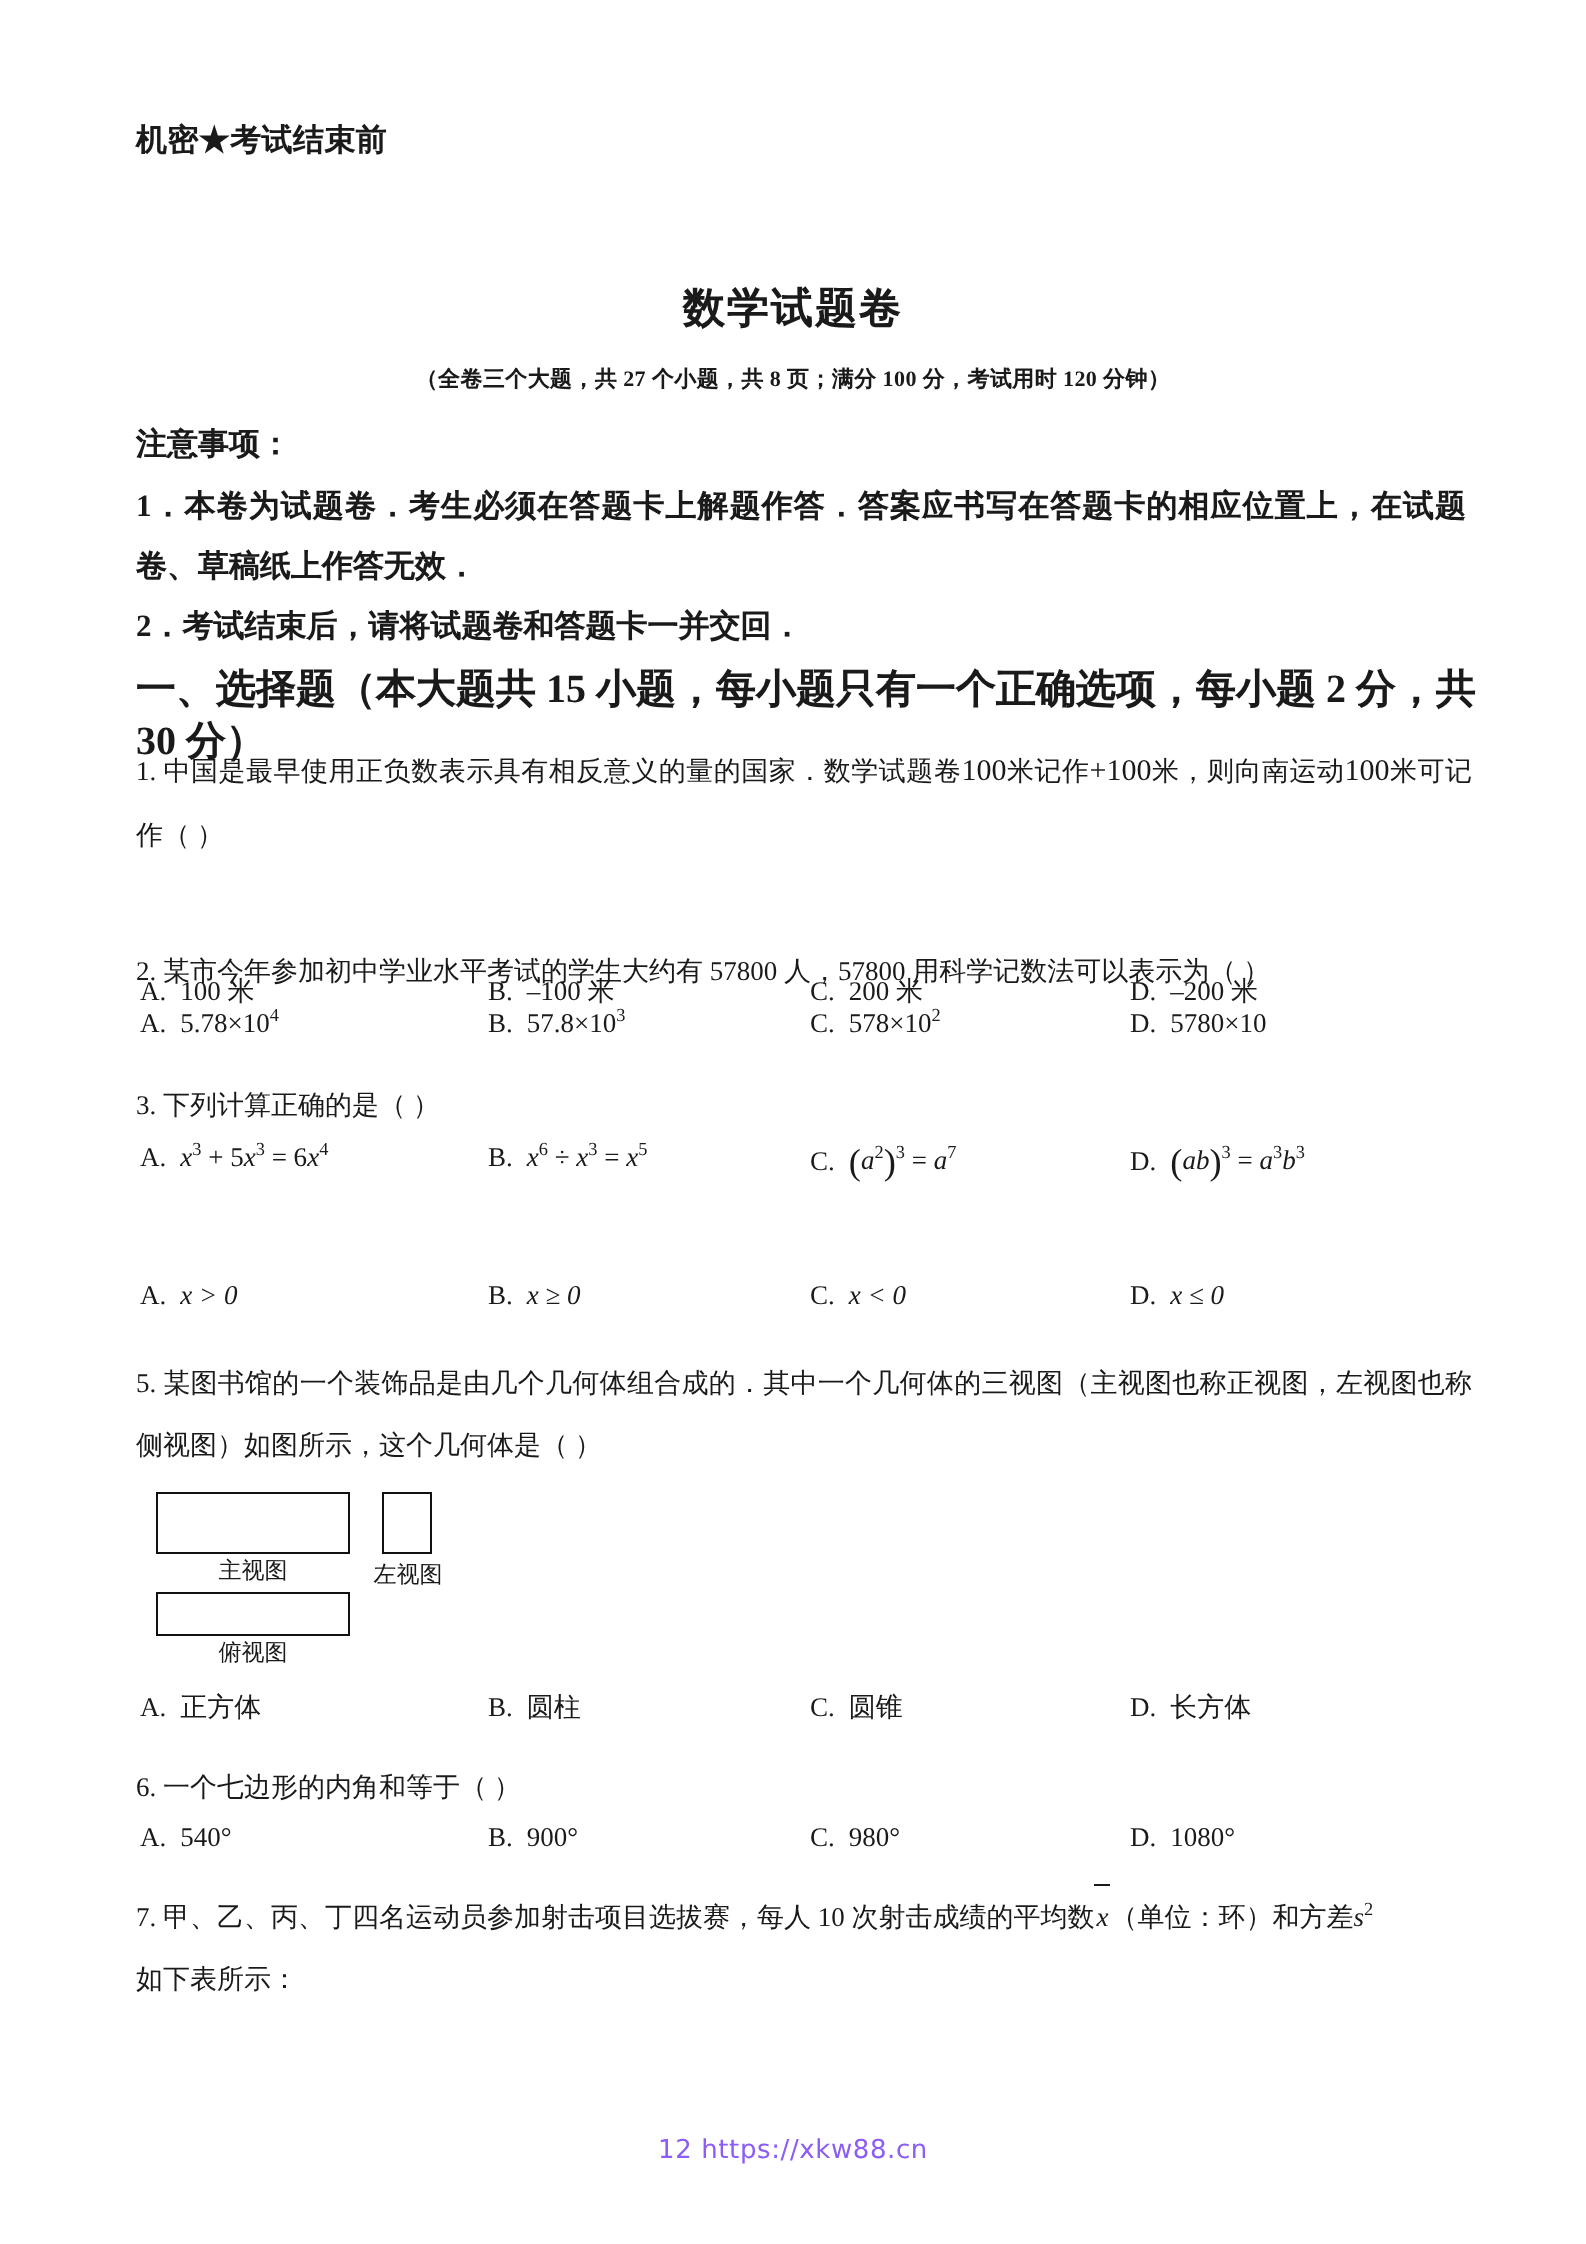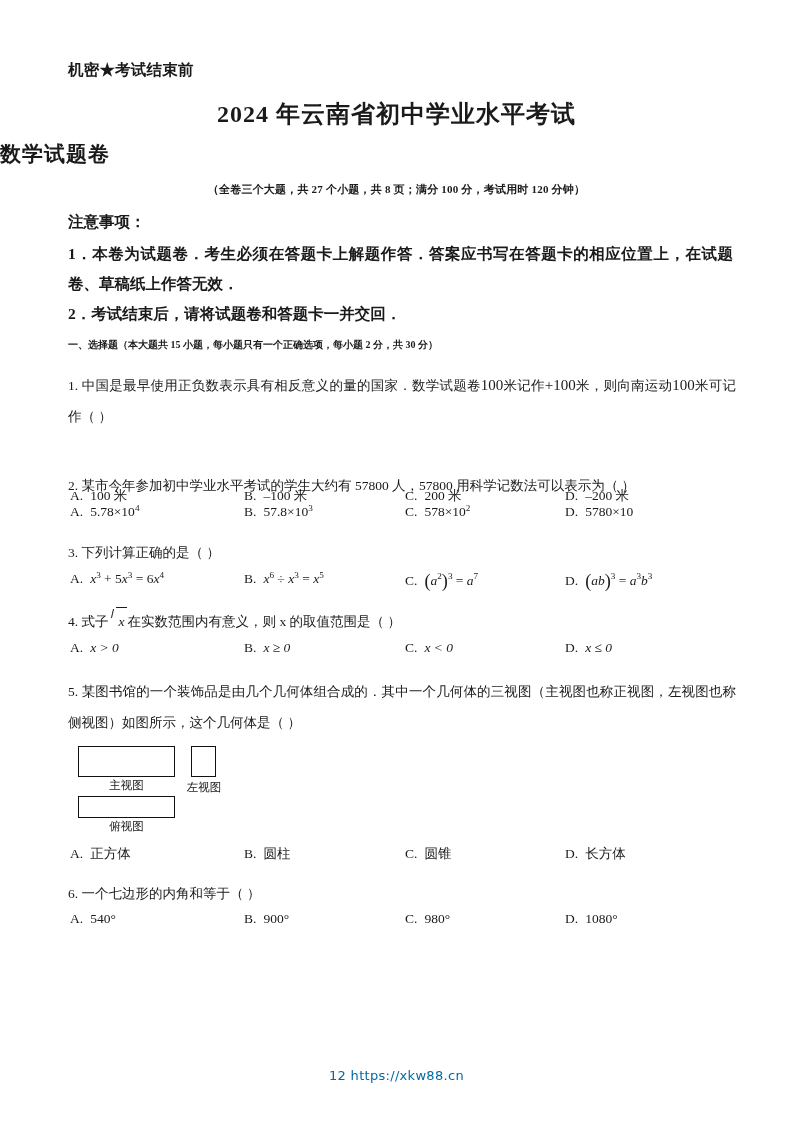--- a/index.html
+++ b/index.html
@@ -38,20 +38,21 @@
     top: 98px;
     text-align: center;
     font-size: 24px;
     font-weight: bold;
     letter-spacing: 1px;
   }
   .title-sub {
     position: absolute;
     left: 0; right: 0;
     top: 140px;
+    text-align: center;
     font-size: 21px;
     font-weight: bold;
     letter-spacing: 1px;
   }
   .exam-meta {
     position: absolute;
     left: 0; right: 0;
     top: 182px;
     text-align: center;
     font-size: 11px;
@@ -77,21 +78,21 @@
     line-height: 30px;
     text-align: justify;
   }
   .notice-block p { margin: 0; }
 
   .section-head {
     position: absolute;
     left: 68px;
     top: 332px;
     width: 680px;
-    font-size: 10px;
+    font-size: 20px;
     font-weight: bold;
     line-height: 26px;
   }
 
   
   .q {
     position: absolute;
     left: 68px;
     width: 668px;
     font-size: 13.5px;
@@ -191,32 +192,31 @@
   .side-lbl  { left: 113px; top: 38px; width: 46px; }
   .top-lbl   { left: 10px;  top: 77px; width: 97px; }
 
   
   .footer {
     position: absolute;
     left: 0; right: 0;
     top: 1068px;
     text-align: center;
     font-size: 13px;
-    color: #0369a1;
+    color: #8b5cf6;
     font-family: "DejaVu Sans", "Liberation Sans", sans-serif;
     letter-spacing: 0.3px;
   }
 </style>
 </head>
 <body>
 
 <div class="page">
 
   <div class="secret-line">机密★考试结束前</div>
-  <div class="title-main">2024 年云南省初中学业水平考试</div>
   <div class="title-sub">数学试题卷</div>
   <div class="exam-meta">（全卷三个大题，共 27 个小题，共 8 页；满分 100 分，考试用时 120 分钟）</div>
 
   <div class="notice-title">注意事项：</div>
   <div class="notice-block">
     <p>1．本卷为试题卷．考生必须在答题卡上解题作答．答案应书写在答题卡的相应位置上，在试题卷、草稿纸上作答无效．</p>
     <p>2．考试结束后，请将试题卷和答题卡一并交回．</p>
   </div>
 
   <div class="section-head">一、选择题（本大题共 15 小题，每小题只有一个正确选项，每小题 2 分，共 30 分）</div>
@@ -247,24 +247,20 @@
     <p class="q-stem"><span>3.</span>
       <span>下列计算正确的是（      ）</span></p>
   </div>
   <div class="opts" style="top:571px;">
     <span class="opt opt-a"><span class="opt-lbl">A.</span><span class="ital">x</span><sup>3</sup> + 5<span class="ital">x</span><sup>3</sup> = 6<span class="ital">x</span><sup>4</sup></span>
     <span class="opt opt-b"><span class="opt-lbl">B.</span><span class="ital">x</span><sup>6</sup> ÷ <span class="ital">x</span><sup>3</sup> = <span class="ital">x</span><sup>5</sup></span>
     <span class="opt opt-c"><span class="opt-lbl">C.</span><span class="paren-big">(</span><span class="ital">a</span><sup>2</sup><span class="paren-big">)</span><sup>3</sup> = <span class="ital">a</span><sup>7</sup></span>
     <span class="opt opt-d"><span class="opt-lbl">D.</span><span class="paren-big">(</span><span class="ital">ab</span><span class="paren-big">)</span><sup>3</sup> = <span class="ital">a</span><sup>3</sup><span class="ital">b</span><sup>3</sup></span>
   </div>
 
-  <div class="q" style="top:606px;">
-    <p class="q-stem"><span>4.</span>
-      <span>式子</span><span class="sqrt"><span class="ital">x</span></span><span>在实数范围内有意义，则 x 的取值范围是（      ）</span></p>
-  </div>
   <div class="opts" style="top:640px;">
     <span class="opt opt-a"><span class="opt-lbl">A.</span><span class="ital">x &gt; 0</span></span>
     <span class="opt opt-b"><span class="opt-lbl">B.</span><span class="ital">x ≥ 0</span></span>
     <span class="opt opt-c"><span class="opt-lbl">C.</span><span class="ital">x &lt; 0</span></span>
     <span class="opt opt-d"><span class="opt-lbl">D.</span><span class="ital">x ≤ 0</span></span>
   </div>
 
   <div class="q" style="top:676px;">
     <p class="q-stem"><span>5.</span>
       <span>某图书馆的一个装饰品是由几个几何体组合成的．其中一个几何体的三视图（主视图也称正视图，左视图也称侧视图）如图所示，这个几何体是（      ）</span></p>
@@ -290,16 +286,21 @@
     <p class="q-stem"><span>6.</span>
       <span>一个七边形的内角和等于（      ）</span></p>
   </div>
   <div class="opts" style="top:911px;">
     <span class="opt opt-a"><span class="opt-lbl">A.</span><span>540°</span></span>
     <span class="opt opt-b"><span class="opt-lbl">B.</span><span>900°</span></span>
     <span class="opt opt-c"><span class="opt-lbl">C.</span><span>980°</span></span>
     <span class="opt opt-d"><span class="opt-lbl">D.</span><span>1080°</span></span>
   </div>
 
+  <div class="q" style="top:943px;">
+    <p class="q-stem"><span>7.</span>
+      <span>甲、乙、丙、丁四名运动员参加射击项目选拔赛，每人 10 次射击成绩的平均数</span><span class="ovl">x</span><span>（单位：环）和方差</span><span class="ital">s</span><sup>2</sup></p>
+    <p class="q-stem">如下表所示：</p>
+  </div>
 
   <div class="footer">12 https://xkw88.cn</div>
 
 </div>
 
 </body></html>

